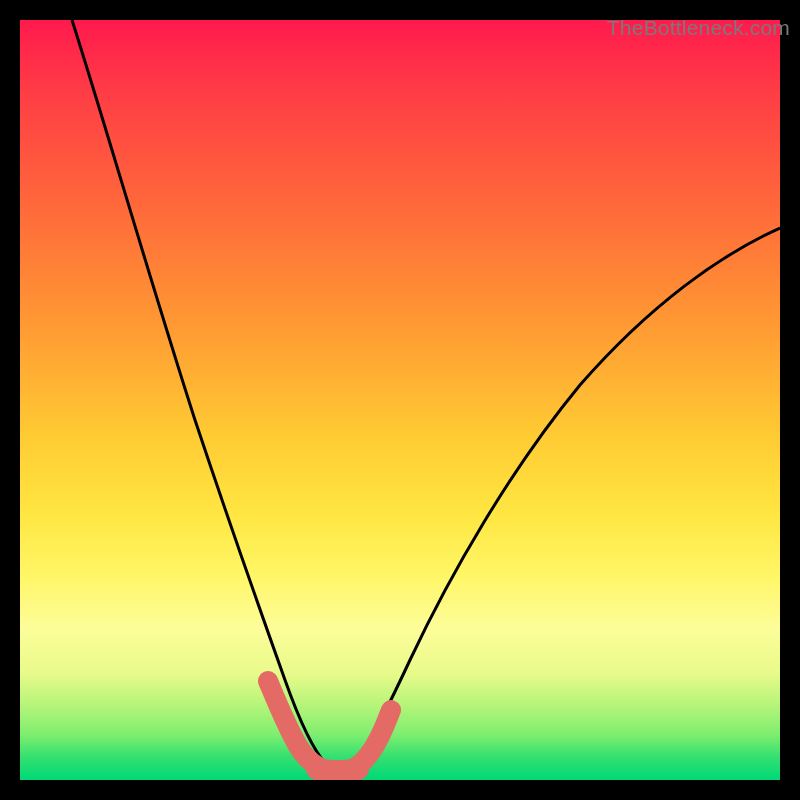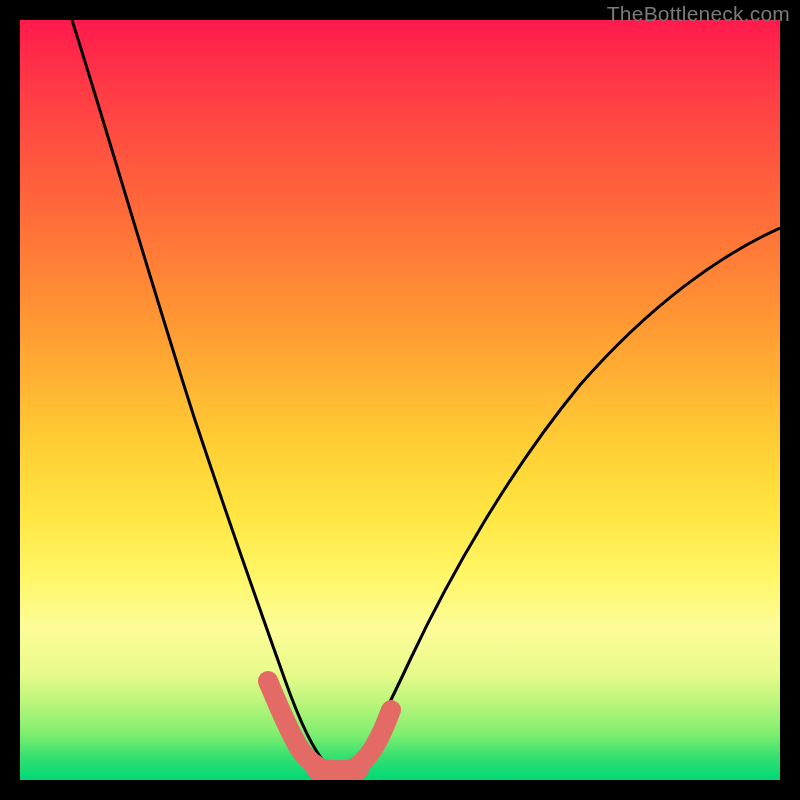--- a/index.html
+++ b/index.html
@@ -44,21 +44,21 @@
   }
   svg.curves {
     position: absolute;
     left: 20px;
     top: 20px;
     width: 760px;
     height: 760px;
   }
   .watermark {
     position: absolute;
-    top: 2px;
+    top: 16px;
     right: 10px;
     font-family: Arial, Helvetica, sans-serif;
     font-size: 21px;
     color: #7a7a7a;
     letter-spacing: 0.2px;
   }
 </style>
 </head>
 <body>
 

